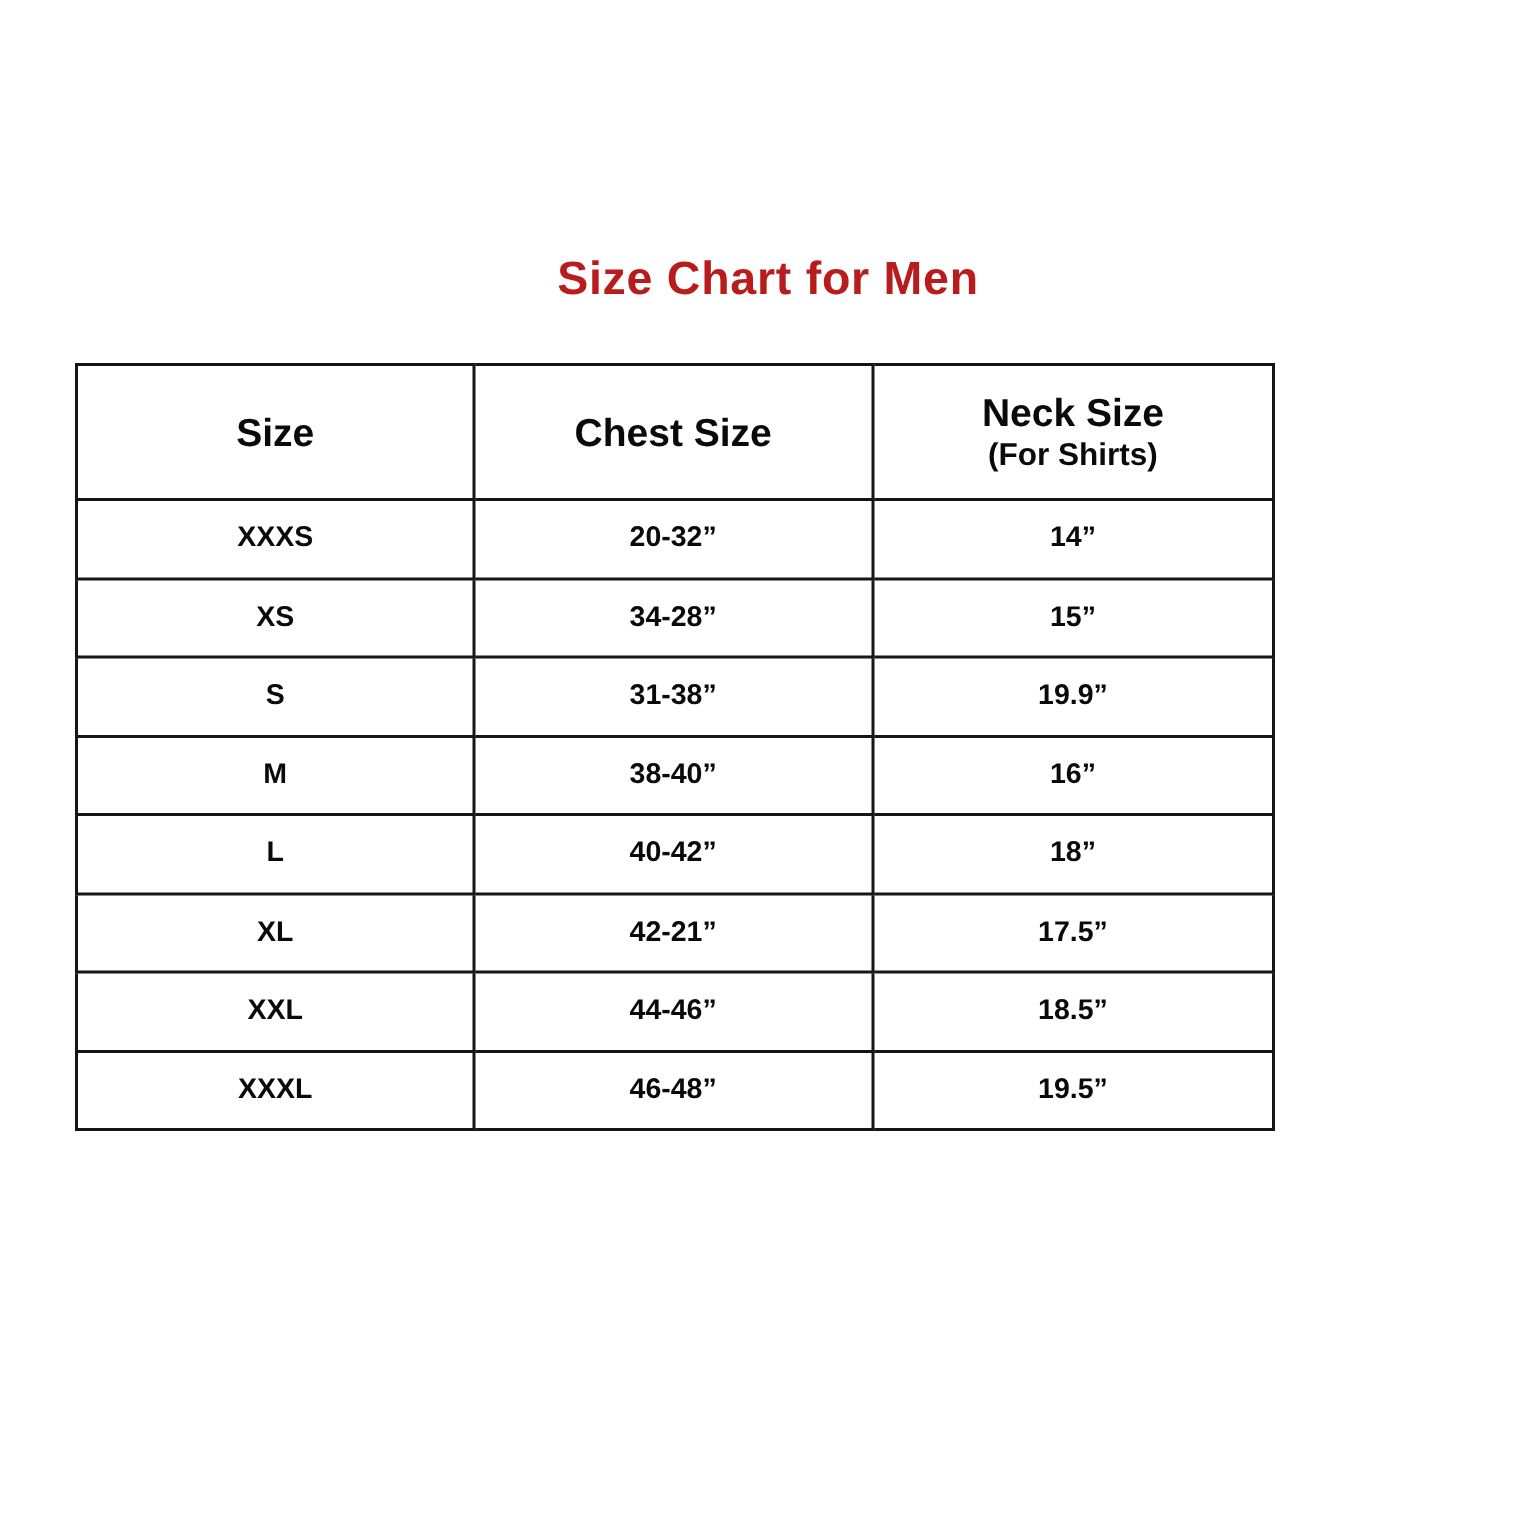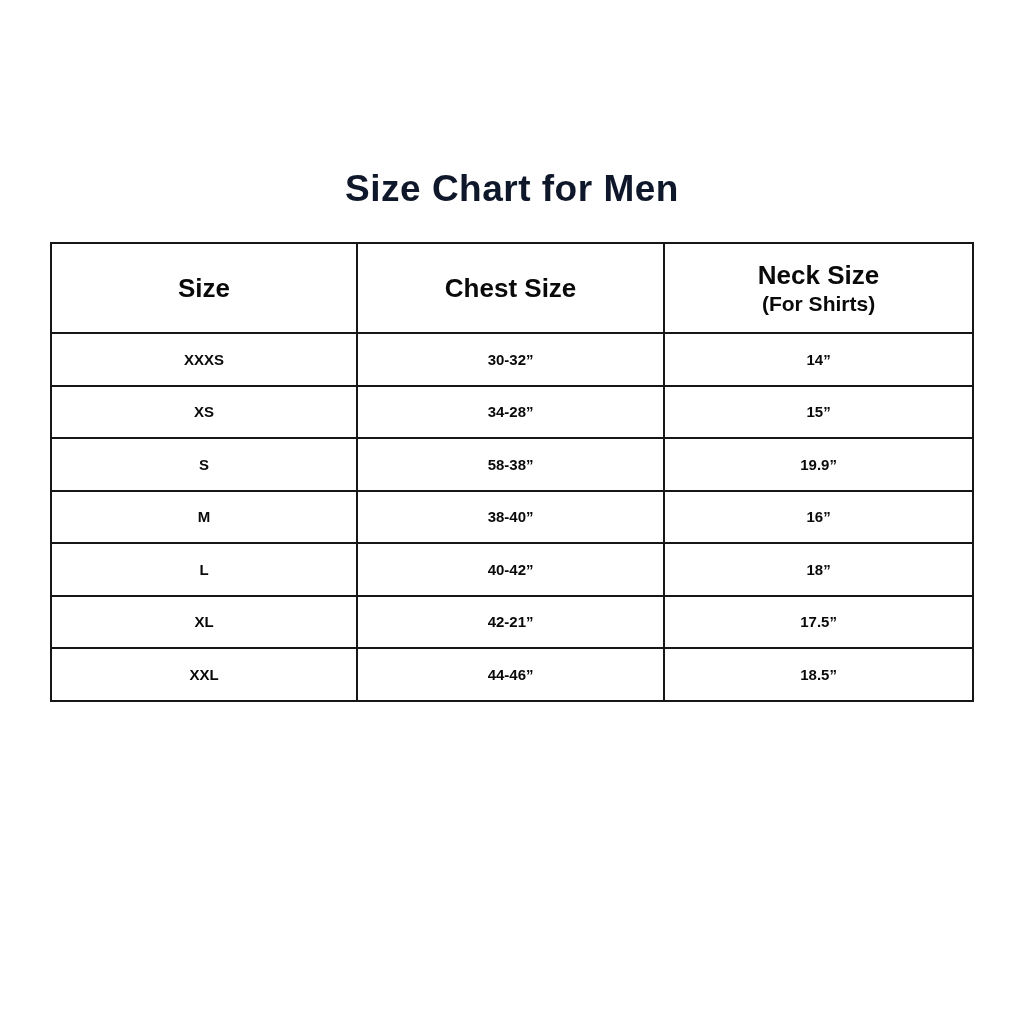--- a/index.html
+++ b/index.html
@@ -15,30 +15,30 @@
     font-family: "Liberation Sans", "DejaVu Sans", sans-serif;
     color: #0a0a0a;
   }
   .title {
     position: absolute;
     top: 168px;
     left: 0;
     width: 100%;
     margin: 0;
     text-align: center;
-    font-size: 37px;
+    font-size: 31px;
     font-weight: bold;
     letter-spacing: 0.5px;
-    color: #0f172a;
+    color: #b91c1c;
   }
   table.size-table {
     position: absolute;
     left: 50px;
     top: 242px;
-    width: 924px;
+    width: 800px;
     border-collapse: collapse;
     table-layout: fixed;
     background: #ffffff;
   }
   table.size-table th,
   table.size-table td {
     border: 2px solid #161616;
     text-align: center;
     vertical-align: middle;
     font-weight: bold;
@@ -47,21 +47,21 @@
   table.size-table col.c1 { width: 33.2%; }
   table.size-table col.c2 { width: 33.3%; }
   table.size-table col.c3 { width: 33.5%; }
   table.size-table thead th {
     height: 88px;
     font-size: 26px;
     line-height: 1.25;
   }
   table.size-table tbody td {
     height: 50.5px;
-    font-size: 15px;
+    font-size: 19px;
   }
   .sublabel {
     display: block;
     font-size: 21px;
   }
 </style>
 </head>
 <body>
 
 <div class="page">
@@ -80,31 +80,31 @@
         <th>Chest Size</th>
         <th>
           <span>Neck Size</span>
           <span class="sublabel">(For Shirts)</span>
         </th>
       </tr>
     </thead>
     <tbody>
       <tr>
         <td>XXXS</td>
-        <td>30-32”</td>
+        <td>20-32”</td>
         <td>14”</td>
       </tr>
       <tr>
         <td>XS</td>
         <td>34-28”</td>
         <td>15”</td>
       </tr>
       <tr>
         <td>S</td>
-        <td>58-38”</td>
+        <td>31-38”</td>
         <td>19.9”</td>
       </tr>
       <tr>
         <td>M</td>
         <td>38-40”</td>
         <td>16”</td>
       </tr>
       <tr>
         <td>L</td>
         <td>40-42”</td>
@@ -113,16 +113,21 @@
       <tr>
         <td>XL</td>
         <td>42-21”</td>
         <td>17.5”</td>
       </tr>
       <tr>
         <td>XXL</td>
         <td>44-46”</td>
         <td>18.5”</td>
       </tr>
+      <tr>
+        <td>XXXL</td>
+        <td>46-48”</td>
+        <td>19.5”</td>
+      </tr>
     </tbody>
   </table>
 
 </div>
 
 </body></html>

